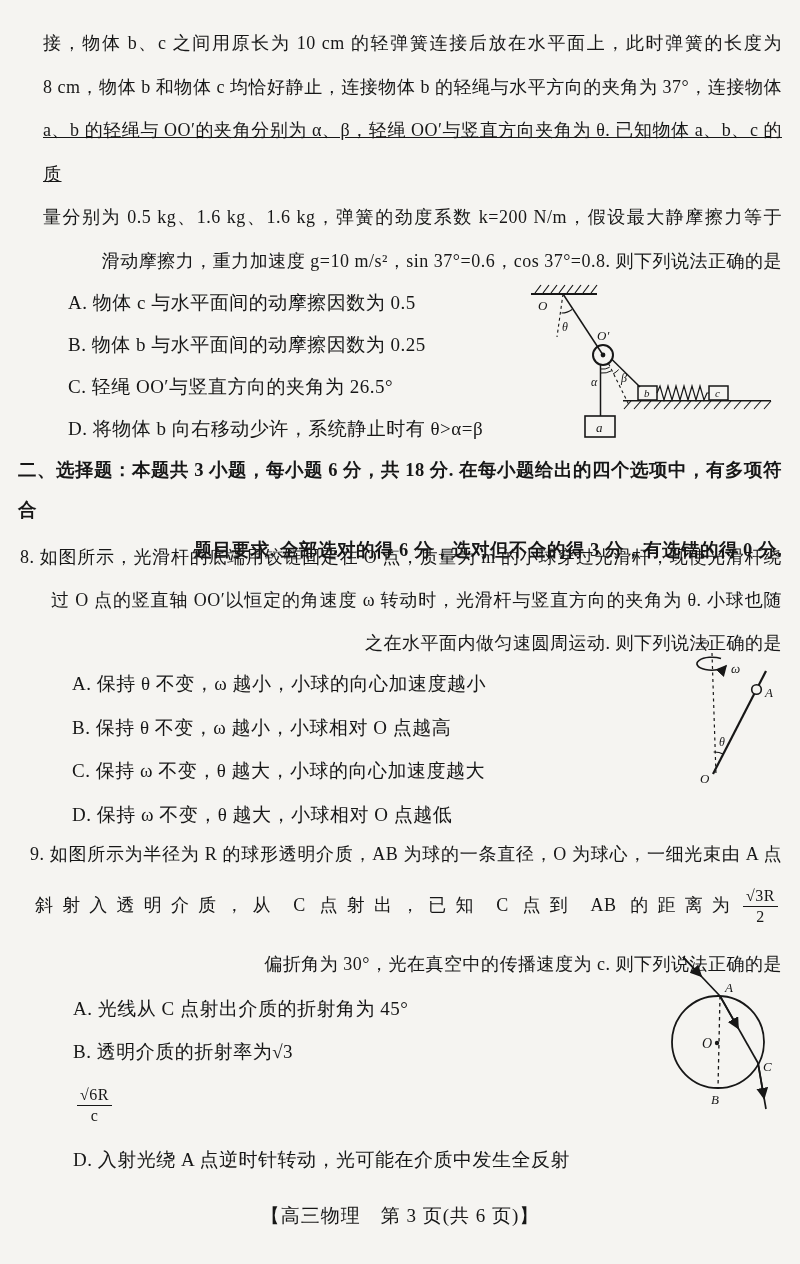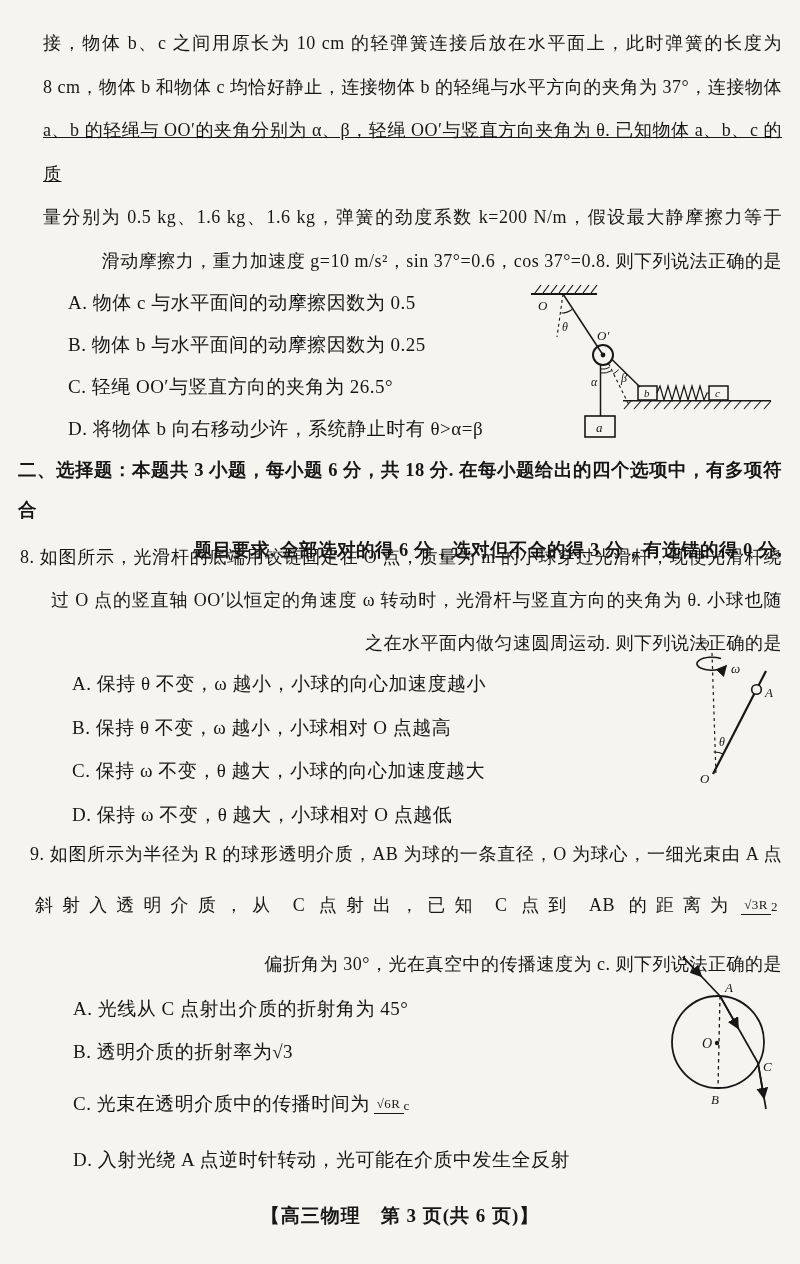--- a/index.html
+++ b/index.html
@@ -21,34 +21,34 @@
   .j{ text-align:justify; text-align-last:justify; }
   .opt{
     font-size:19px;
     line-height:42px;
     white-space:nowrap;
     letter-spacing:0.5px;
   }
   .bold{font-weight:bold;}
   .frac{
     display:inline-flex;
-    flex-direction:row;
+    flex-direction:column;
     align-items:center;
     vertical-align:middle;
-    font-size:13px;
+    font-size:16px;
     line-height:1.15;
     margin:0 4px;
   }
   .frac .num{border-bottom:1.4px solid #171717;padding:0 3px 1px 3px;}
   .frac .den{padding-top:1px;}
   .diagram{position:absolute;}
   svg text{fill:#171717;font-family:"Liberation Serif","DejaVu Serif",serif;font-style:italic;}
   .footer{
     font-size:19px;
-    font-weight:bold;
+    font-weight:normal;
     text-align:center;
     letter-spacing:1px;
   }
 </style>
 </head>
 <body>
 
 <div class="abs" style="left:25px;top:22px;width:757px;">
   <div class="line j" style="padding-left:18px;">接，物体 b、c 之间用原长为 10 cm 的轻弹簧连接后放在水平面上，此时弹簧的长度为</div>
   <div class="line j" style="padding-left:18px;">8 cm，物体 b 和物体 c 均恰好静止，连接物体 b 的轻绳与水平方向的夹角为 37°，连接物体</div>
@@ -149,21 +149,21 @@
     </span>
 </div>
 
 <div class="abs" style="left:38px;top:942px;width:744px;">
   <div class="line" style="line-height:44px;">偏折角为 30°，光在真空中的传播速度为 c. 则下列说法正确的是</div>
 </div>
 
 <div class="abs opt" style="left:73px;top:988px;">A. 光线从 C 点射出介质的折射角为 45°</div>
 <div class="abs opt" style="left:73px;top:1031px;">B. 透明介质的折射率为√3</div>
 <div class="abs opt" style="left:73px;top:1076px;line-height:56px;">
-  <span>C. 光束在透明介质中的传播时间为</span><span class="frac">
+  <span class="frac">
       <span class="num">√6R</span>
       <span class="den">c</span>
     </span>
 </div>
 <div class="abs opt" style="left:73px;top:1139px;">D. 入射光绕 A 点逆时针转动，光可能在介质中发生全反射</div>
 
 <svg class="diagram" style="left:633px;top:943px;" width="165" height="198" viewBox="0 0 165 198">
   <defs>
     <marker id="arr9" markerWidth="8" markerHeight="8" refX="6" refY="3.5" orient="auto">
       <path d="M0,0 L7,3.5 L0,7 Z" fill="#171717"></path>

